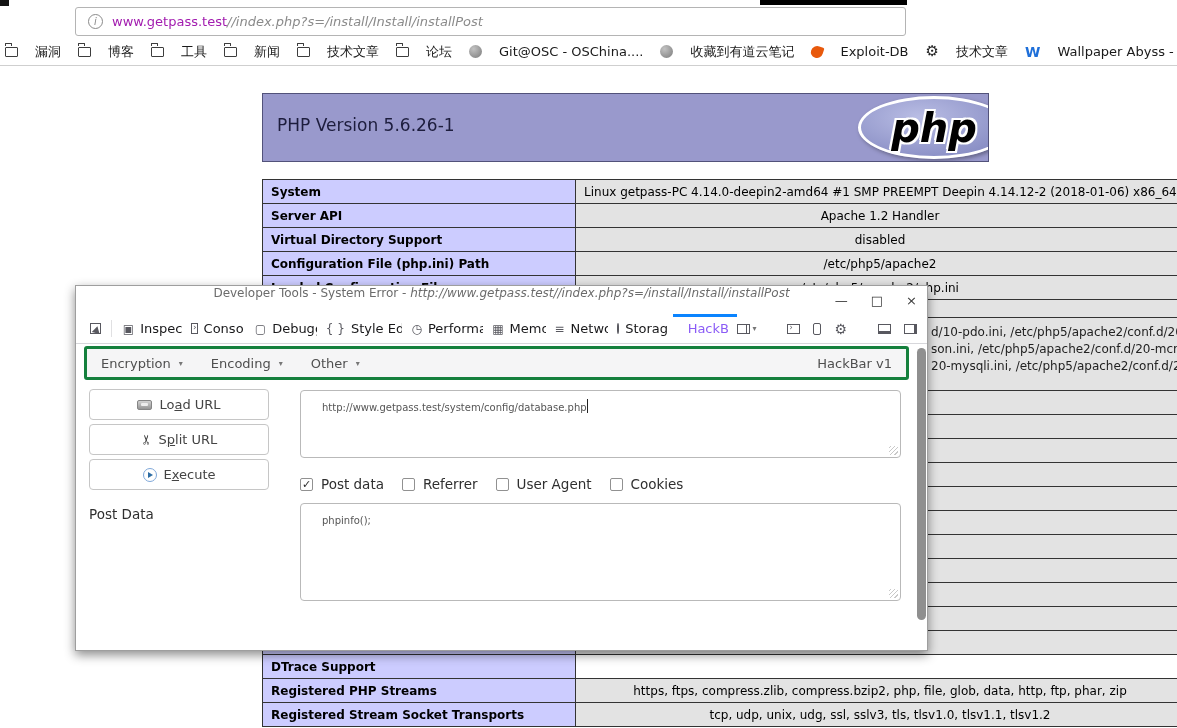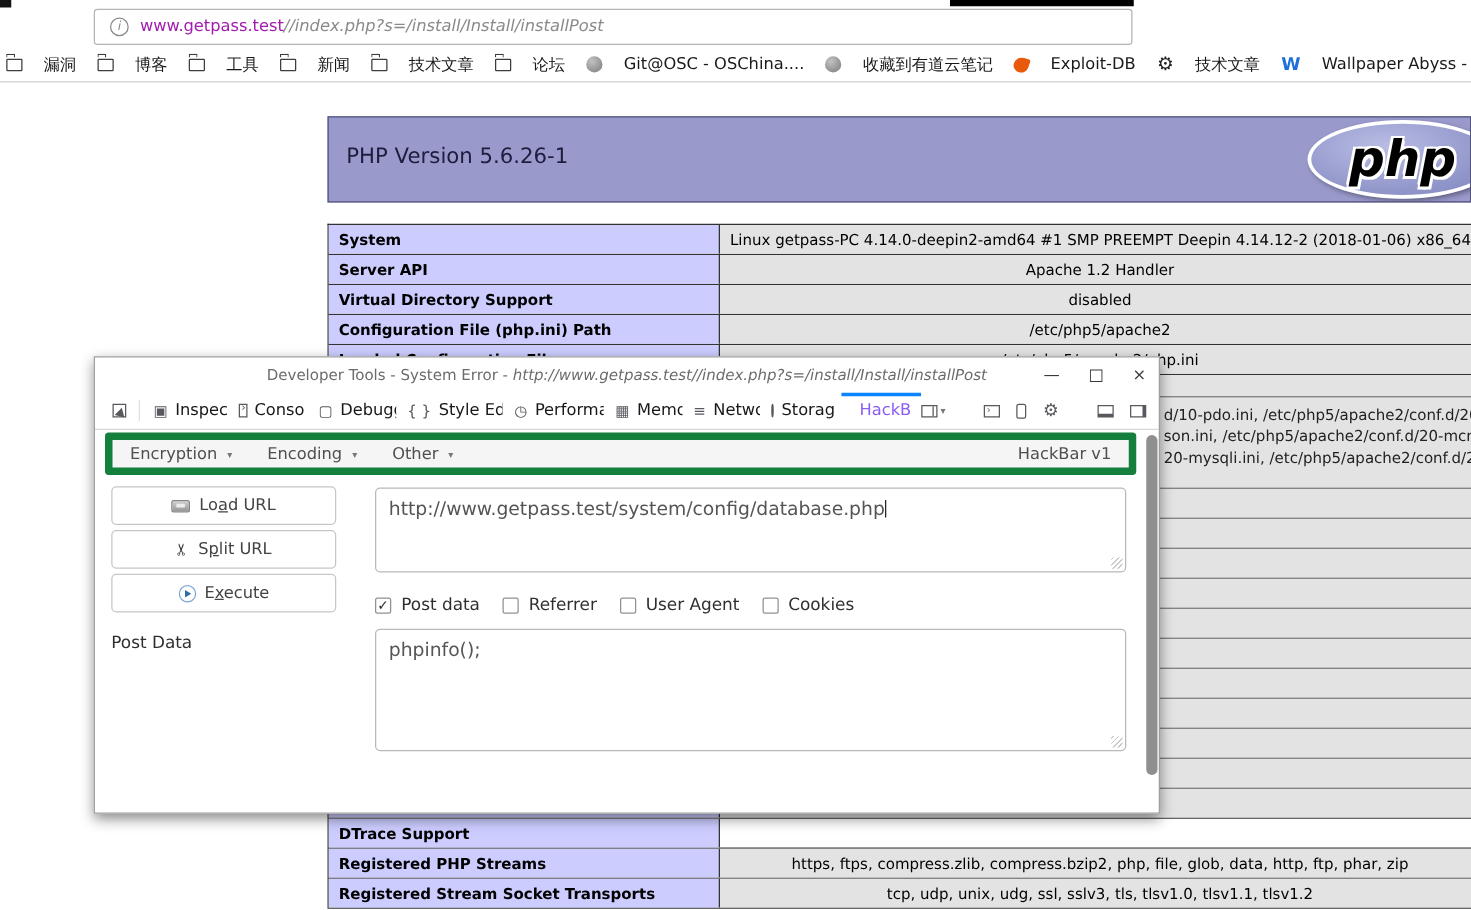--- a/index.html
+++ b/index.html
@@ -25,21 +25,21 @@
   .i-folder::before { content:""; position:absolute; top:-4.5px; left:-1.5px; width:5px; height:2px;
                       border:1.5px solid #3d3d3d; border-bottom:none; border-radius:1px 1px 0 0; }
   .i-globe { width:13px; height:13px; border-radius:50%; flex:0 0 auto;
              background:radial-gradient(circle at 35% 30%, #c2c2c2, #7a7a7a); }
   .i-exploit { width:12px; height:12px; background:#e8590c; border-radius:65% 15% 60% 55%; transform:rotate(18deg); flex:0 0 auto; }
   .i-gearbm { font-size:15px; color:#222; line-height:1; }
   .i-w { font-weight:bold; color:#1e6fd9; font-size:14px; line-height:1; }
   .i-cloud { color:#5b9bd5; font-size:15px; line-height:1; }
 
   
-  .pi-header { position:absolute; left:262px; top:93px; width:915px; height:69px; background:#9999cc;
+  .pi-header { position:absolute; left:262px; top:93px; width:727px; height:69px; background:#9999cc;
                border:1px solid #52527a; overflow:hidden;padding-left:28px; }
   .pi-title { position:absolute; left:14px; top:21px; font-size:17px; color:#1d1d3d; }
   .php-logo { position:absolute; right:-22px; top:2px; width:152px; height:63px; border-radius:50%;
               background:radial-gradient(ellipse at 40% 32%, #b9bde4, #8b90c6 75%);
               border:3px solid #fff; box-shadow:2px 2px 4px rgba(0,0,0,.35);
               display:flex; align-items:center; justify-content:center; }
   .php-logo span { font-size:40px; font-weight:bold; font-style:italic; color:#000;
                    text-shadow:-2px -2px 0 #fff, 2px -2px 0 #fff, -2px 2px 0 #fff, 2px 2px 0 #fff; }
 
   .pi-table { position:absolute; left:262px; top:179px; width:916px; border-top:1px solid #333;
@@ -48,21 +48,21 @@
   .ptr.h18 { height:18px; }
   .ptr.multi { height:73px; }
   .pl { width:313px; background:#ccccff; font-weight:bold; padding:5px 2px 0 8px; border-right:1px solid #333;
         overflow:hidden; white-space:nowrap; }
   .pv { flex:1; background:#e3e3e3; padding:5px 2px 0 8px; overflow:hidden; white-space:nowrap;text-align:center; }
   .pv.ini { padding:6px 0 0 355px; line-height:17px; font-size:12px; color:#222; }
 
   
   .devtools { position:absolute; left:75px; top:285px; width:853px; height:366px; background:#fff;
               border:1px solid #9e9e9e; box-shadow:0 4px 10px rgba(0,0,0,.45); z-index:20; }
-  .dt-titlebar { height:28px; position:relative; display:flex; align-items:center; justify-content:center;
+  .dt-titlebar { height:28px; position:relative; display:flex; justify-content:center;
                  font-size:12px; color:#6b6b6b; white-space:nowrap; }
   .dt-title-url { font-style:italic; }
   .dt-controls { position:absolute; right:10px; top:0; height:28px; display:flex; align-items:center; gap:23px;
                  color:#3a3a3a; font-size:13px; }
   .dt-controls span { cursor:default; }
 
   .dt-tabs { height:30px; display:flex; align-items:stretch; border-bottom:1px solid #d7d7db; padding-left:6px;
              font-size:13px; color:#18181a; }
   .dt-tool { display:flex; align-items:center; padding:0 8px; }
   .vsep { width:1px; background:#e0e0e2; margin:6px 2px; }
@@ -86,38 +86,38 @@
   .i-resp::after { content:""; position:absolute; right:2px; top:0; bottom:0; border-left:1.3px solid #58585f; }
   .caret-sm { font-size:8px; color:#777; margin-left:2px; }
   .i-splitc { width:13px; height:10px; border:1.3px solid #58585f; font-size:8px; line-height:6px; color:#58585f; padding-left:1px; }
   .i-device { width:8px; height:12px; border:1.3px solid #58585f; border-radius:2px; }
   .i-dockb { width:13px; height:10px; border:1.3px solid #58585f; border-bottom-width:3.5px; }
   .i-docks { width:13px; height:10px; border:1.3px solid #58585f; border-right-width:3.5px; }
 
   
   .hackbar { position:relative; height:306px; font-size:13px; color:#333; }
   .hb-toolbar { position:absolute; left:8px; top:2px; width:825px; height:34px; background:#f5f5f6;
-                border:6px solid #15803d; border-radius:3px; display:flex; align-items:center; padding:0 14px; gap:28px; }
+                border:3px solid #15803d; border-radius:3px; display:flex; align-items:center; padding:0 14px; gap:28px; }
   .hb-menu { display:flex; align-items:center; gap:6px; color:#4f4f4f; }
   .hb-version { margin-left:auto; color:#4f4f4f; }
   .hb-btn { position:absolute; left:13px; width:180px; height:31px; background:#fff; border:1px solid #c6c6c6;
             border-radius:4px; display:flex; align-items:center; justify-content:center; gap:7px; color:#444; }
   .hb-btn .key { text-decoration:underline; }
   #btn-load { top:45px; } #btn-split { top:80px; } #btn-exec { top:115px; }
   .i-load { width:15px; height:10px; background:linear-gradient(#d2d2d2,#969696); border:1px solid #858585;
             border-radius:2px; position:relative; }
   .i-load::after { content:""; position:absolute; left:3px; right:3px; top:2px; height:3px; background:#ededed; border-radius:1px; }
   .i-scissors { font-size:13px; color:#333; transform:rotate(-90deg); line-height:1; }
   .i-exec { width:14px; height:14px; border-radius:50%; border:1px solid #7fa8d9; display:flex; align-items:center; justify-content:center; }
   .i-exec::after { content:""; width:0; height:0; border-left:5px solid #2e6da4; border-top:3.5px solid transparent;
                    border-bottom:3.5px solid transparent; margin-left:1px; }
   .hb-postlabel { position:absolute; left:13px; top:162px; color:#2f2f2f; font-size:13.5px; }
 
   .hb-area { position:absolute; left:224px; width:601px; background:#fff; border:1px solid #b9b9b9; border-radius:4px;
-             padding:8px 10px; font-size:15px; color:#555; line-height:17px; }
+             padding:8px 21px; font-size:10px; color:#555; line-height:17px; }
   #url-area { top:46px; height:68px; }
   #post-area { top:159px; height:98px; }
   .text-cursor { display:inline-block; width:1px; height:14px; background:#222; vertical-align:-2px; }
   .grip { position:absolute; right:2px; bottom:2px; width:9px; height:9px;
           background:repeating-linear-gradient(-45deg, transparent 0 2px, #c9c9c9 2px 3px); }
 
   .hb-checks { position:absolute; left:224px; top:132px; display:flex; align-items:center; gap:8px; font-size:13.5px; color:#2f2f2f; }
   .cb { width:13px; height:13px; border:1px solid #919191; border-radius:2px; background:#fff; display:inline-flex;
         align-items:center; justify-content:center; font-size:11px; color:#2b2b2b; }
   .cb.checked::after { content:"✓"; }

